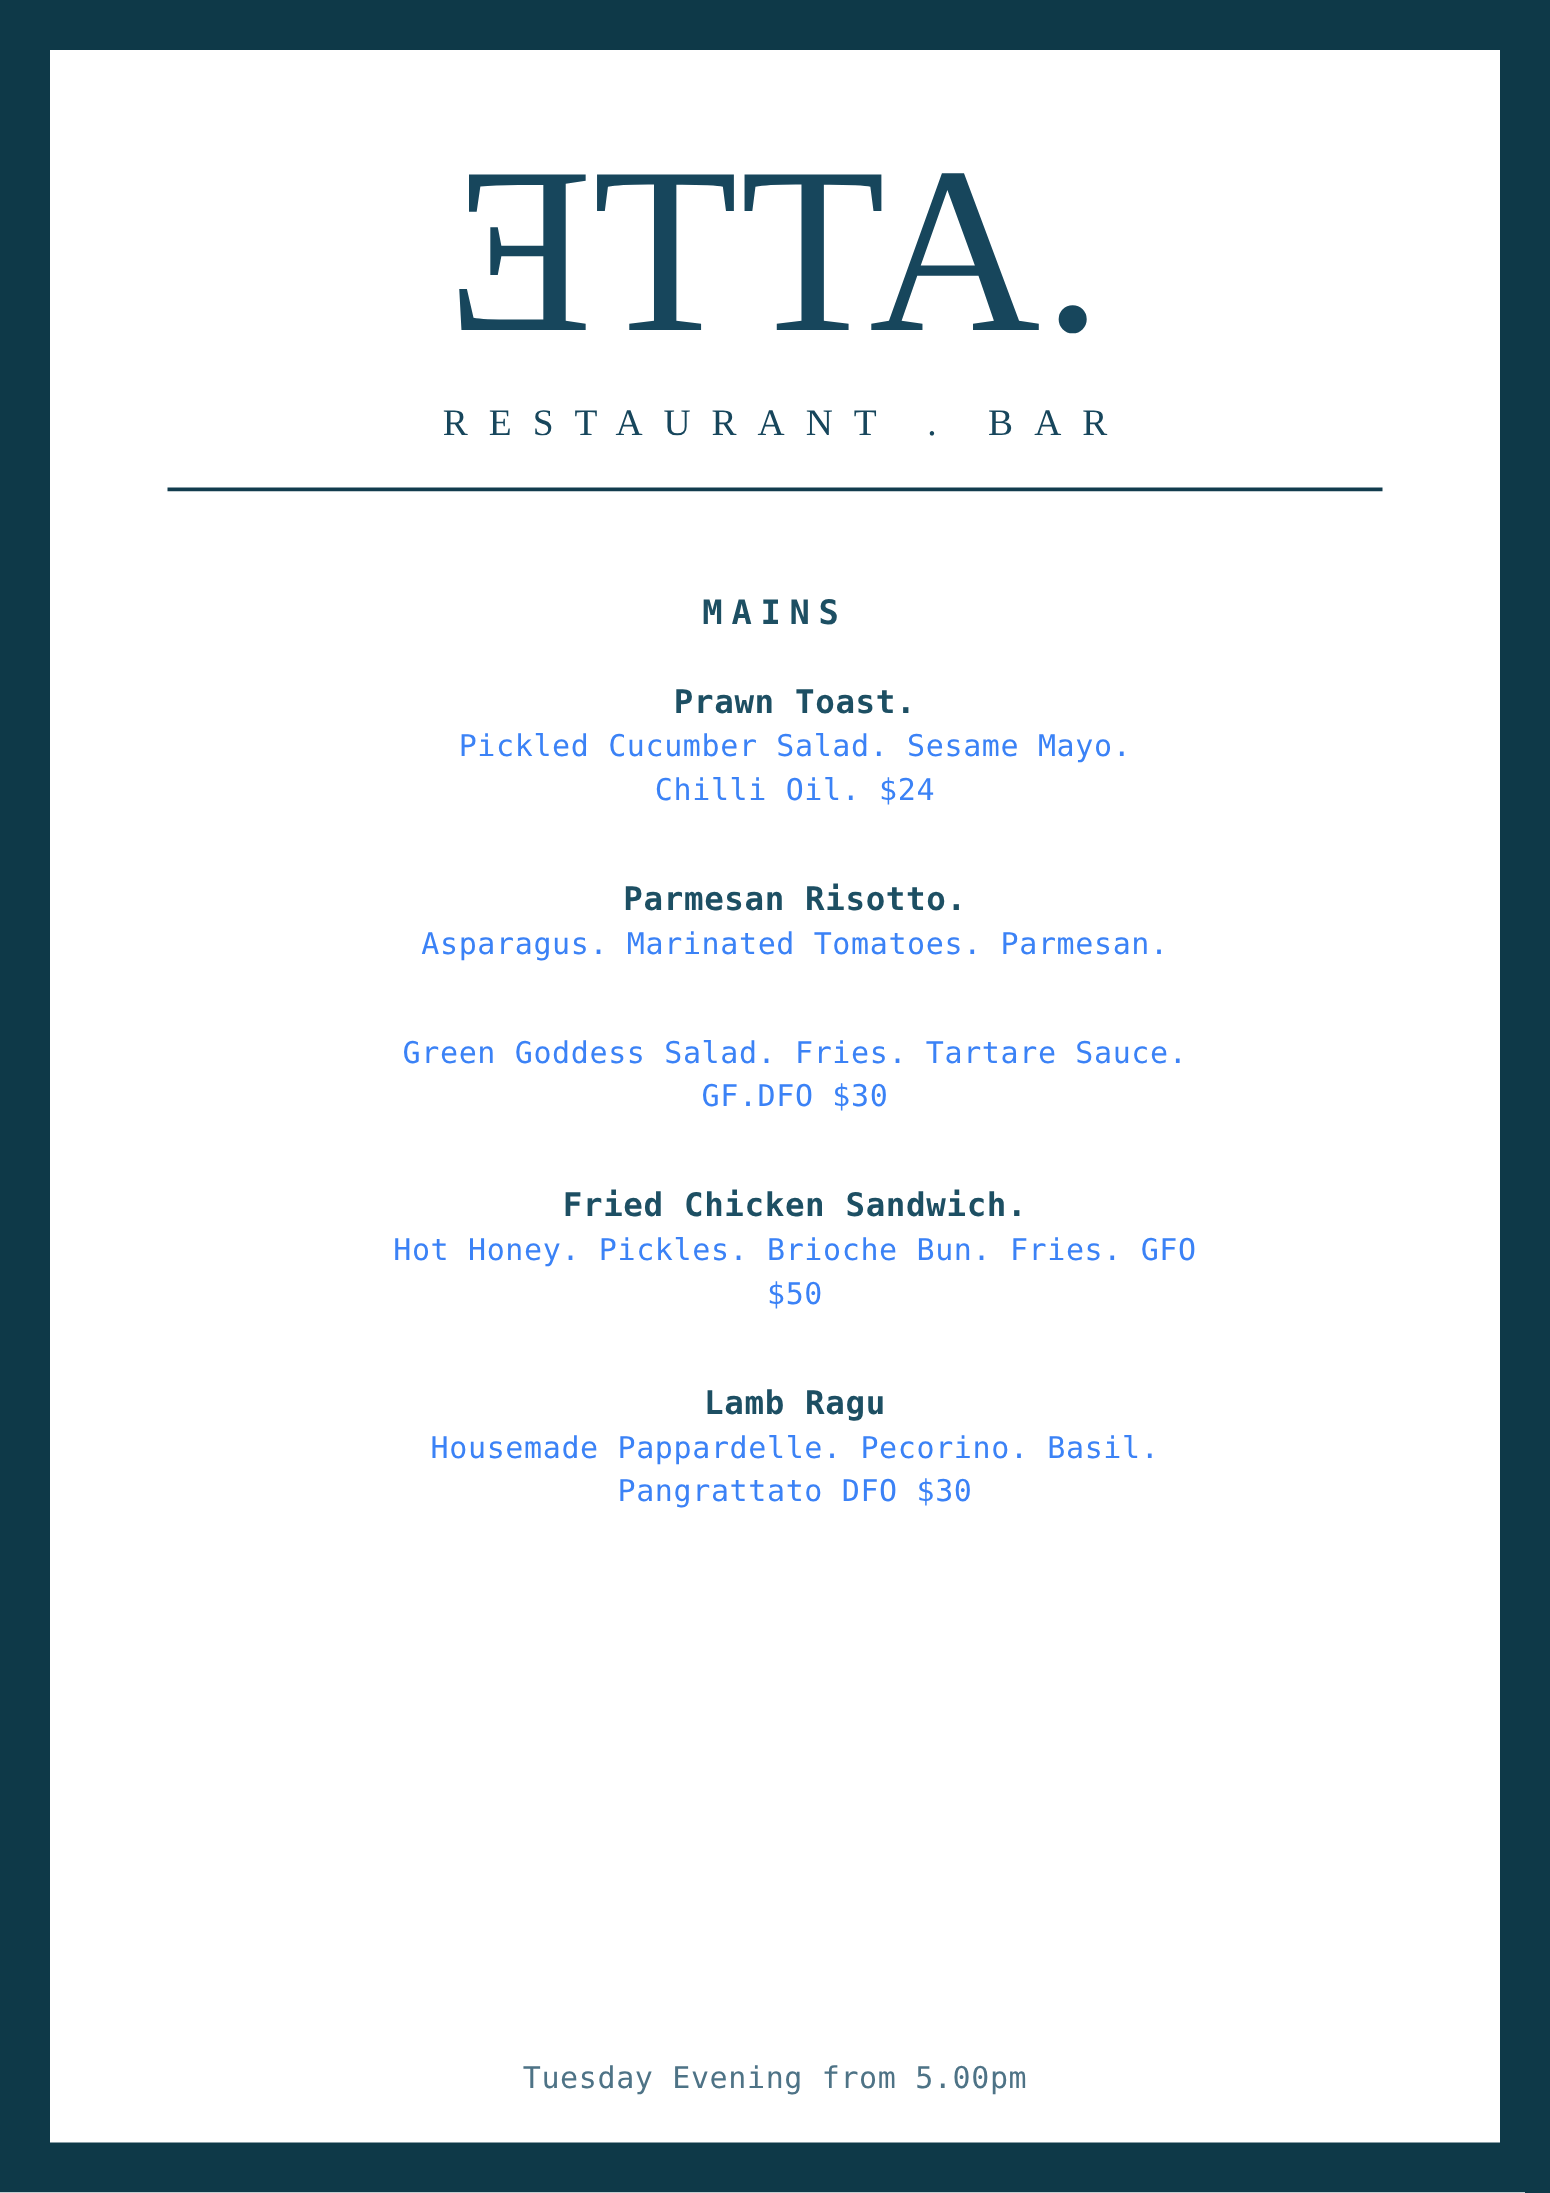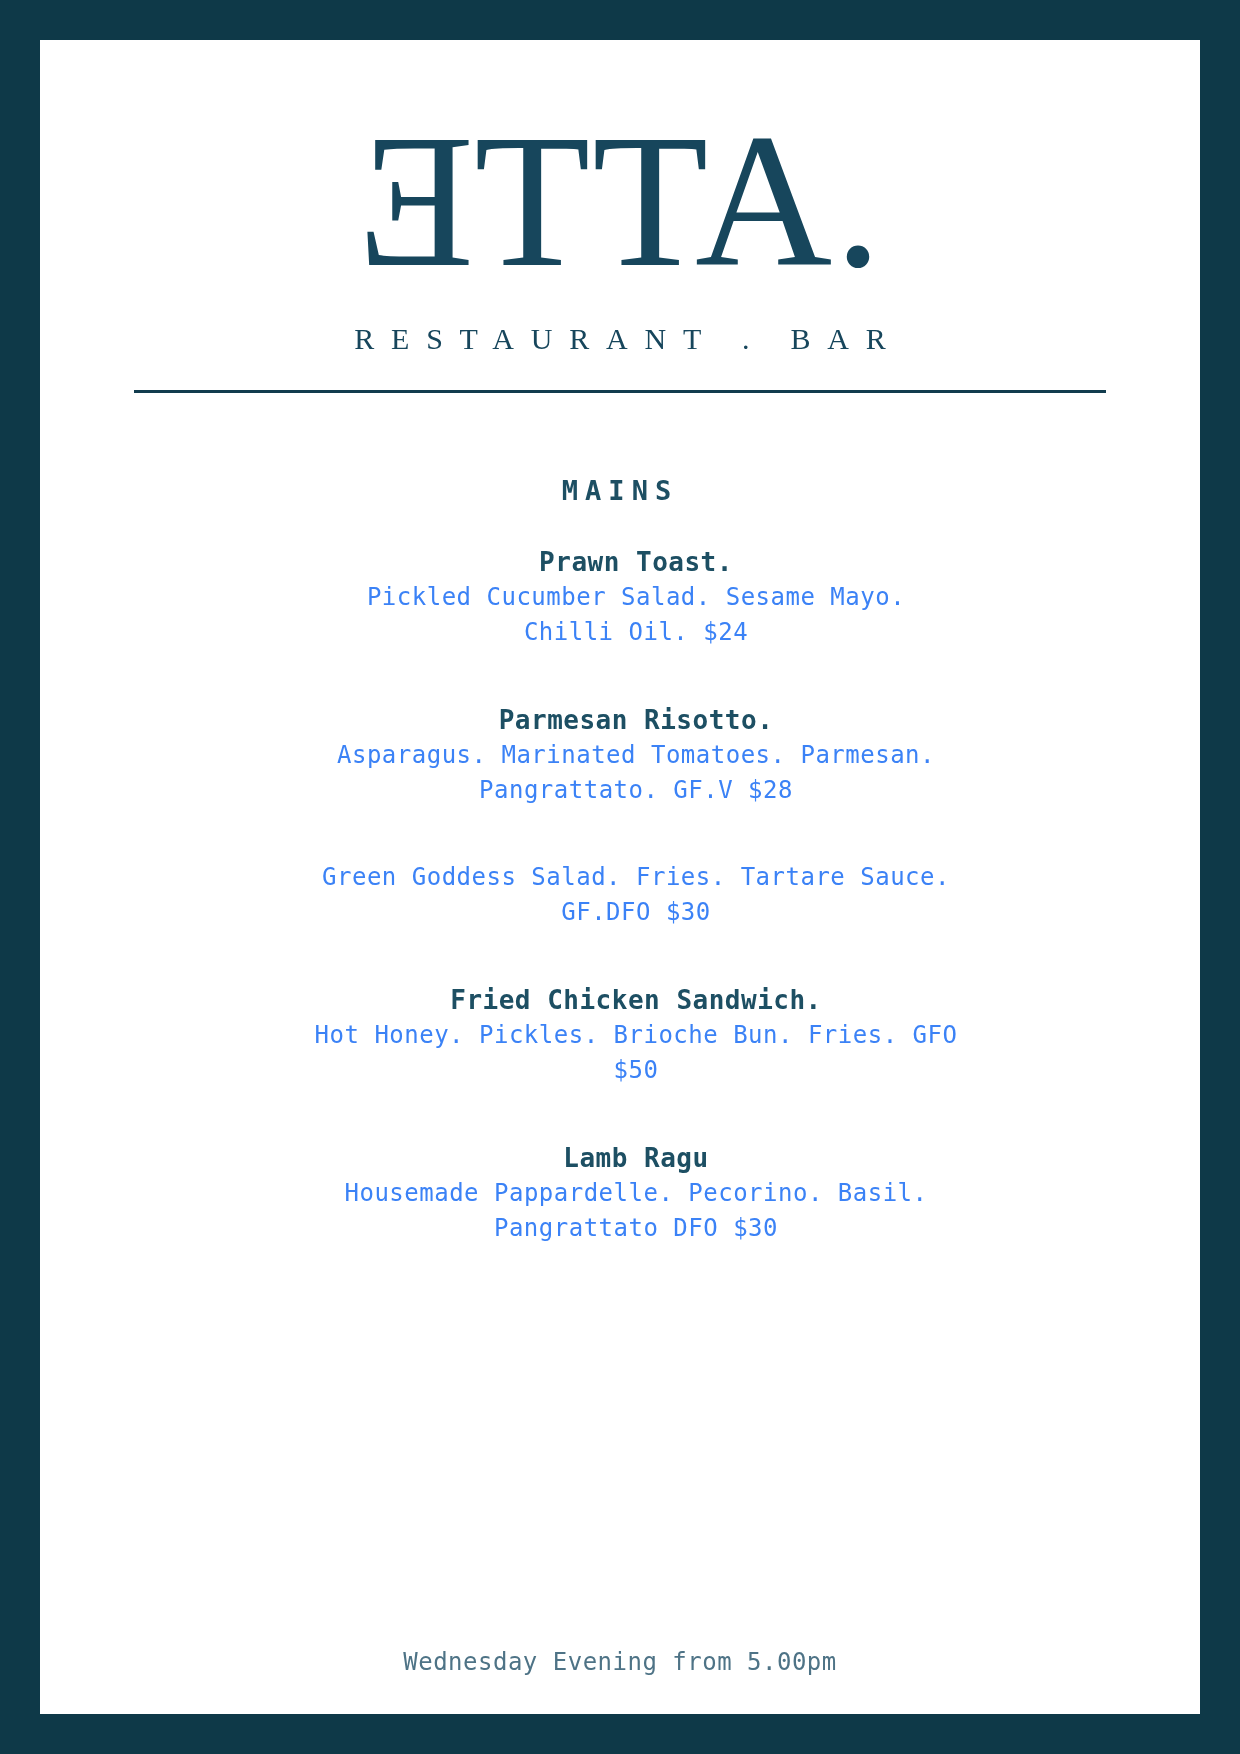--- a/index.html
+++ b/index.html
@@ -116,21 +116,20 @@
 
         <div class="item">
           <div class="item-name">Prawn Toast.</div>
           <div class="item-desc">Pickled Cucumber Salad. Sesame Mayo.</div>
           <div class="item-desc">Chilli Oil. $24</div>
         </div>
 
         <div class="item">
           <div class="item-name">Parmesan Risotto.</div>
           <div class="item-desc">Asparagus. Marinated Tomatoes. Parmesan.</div>
-          <div class="item-desc">Pangrattato. GF.V $28</div>
         </div>
 
         <div class="item">
           <div class="item-desc">Green Goddess Salad. Fries. Tartare Sauce.</div>
           <div class="item-desc">GF.DFO $30</div>
         </div>
 
         <div class="item">
           <div class="item-name">Fried Chicken Sandwich.</div>
           <div class="item-desc">Hot Honey. Pickles. Brioche Bun. Fries. GFO</div>
@@ -139,16 +138,16 @@
 
         <div class="item">
           <div class="item-name">Lamb Ragu</div>
           <div class="item-desc">Housemade Pappardelle. Pecorino. Basil.</div>
           <div class="item-desc">Pangrattato DFO $30</div>
         </div>
 
       </div>
     </div>
 
-    <div class="footer-note">Wednesday Evening from 5.00pm</div>
+    <div class="footer-note">Tuesday Evening from 5.00pm</div>
 
   </div>
 </div>
 
 </body></html>

